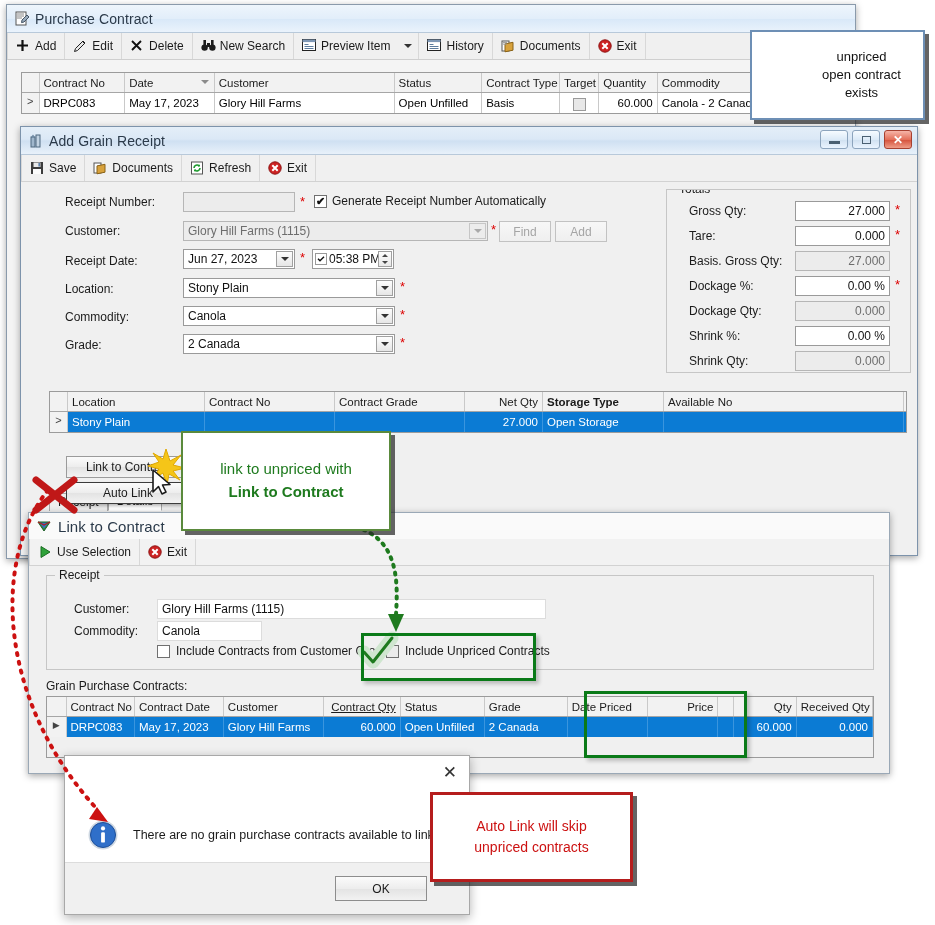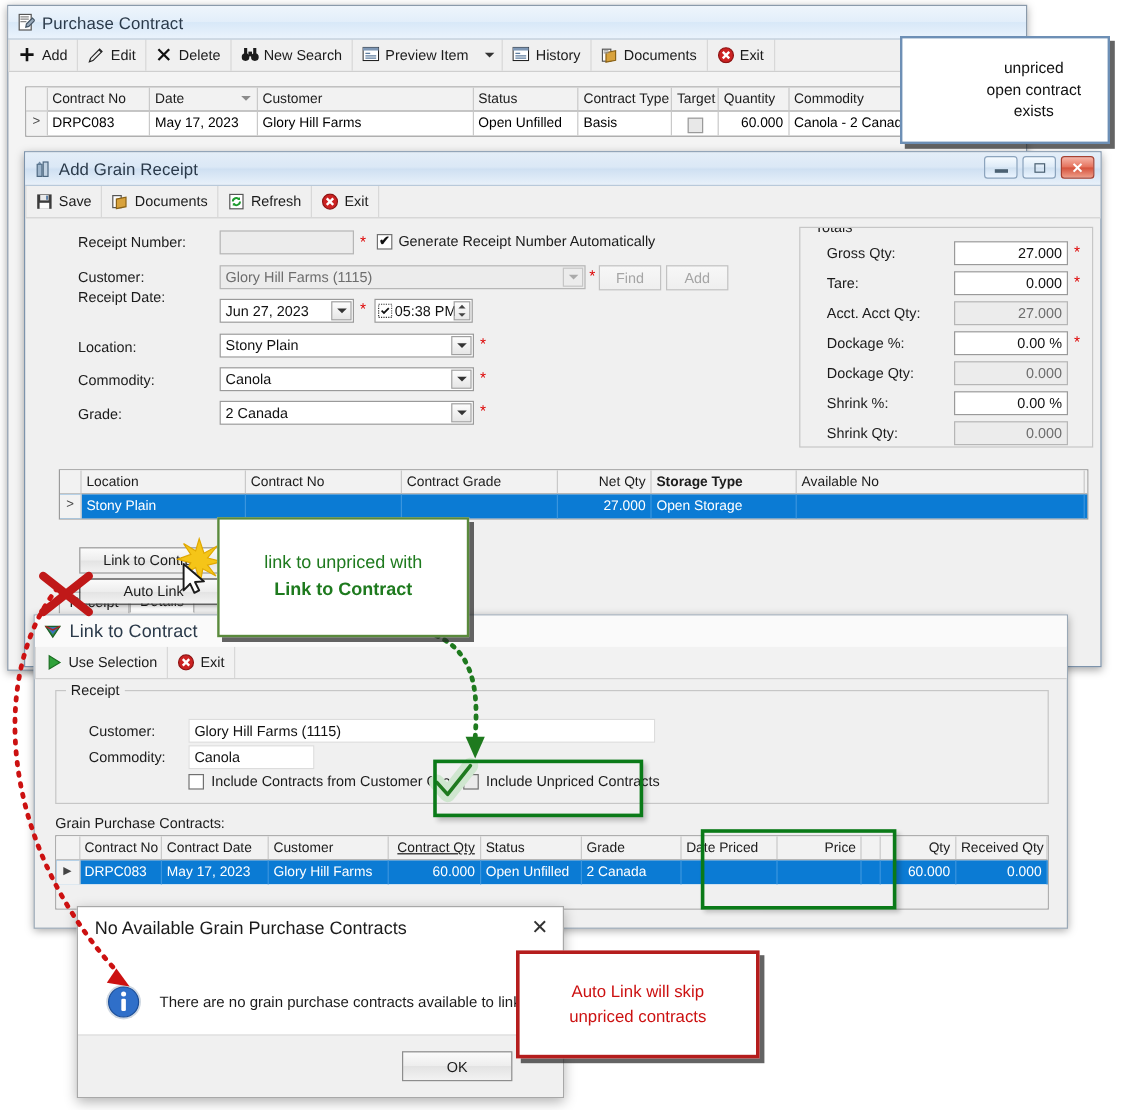--- a/index.html
+++ b/index.html
@@ -350,21 +350,21 @@
         </span>
       </div>
       <div class="req" style="position:absolute; left:470px; top:42px;">*</div>
       <div class="btn dis" style="position:absolute; left:478px; top:38px; width:52px;">
         <span>Find</span>
       </div>
       <div class="btn dis" style="position:absolute; left:534px; top:38px; width:52px;">
         <span>Add</span>
       </div>
 
-      <div style="position:absolute; left:44px; top:58px;" class="lbl">Receipt Date:</div>
+      <div style="position:absolute; left:44px; top:71px;" class="lbl">Receipt Date:</div>
       <div class="fld combo" style="position:absolute; left:162px; top:66px; width:112px;">
         <span>Jun  27, 2023</span>
         <span class="arw">
             <span class="tri-d"></span>
           </span>
       </div>
       <div class="req" style="position:absolute; left:279px; top:70px;">*</div>
       <div class="fld" style="position:absolute; left:291px; top:66px; width:82px; padding-left:2px; position:absolute;">
         <span class="ico" style="width:12px;height:12px;">
           <svg width="12" height="12" viewBox="0 0 12 12">
@@ -418,21 +418,21 @@
             <div class="req" style="position: absolute; left: 228px; top: 5px;">*</div>
           </div>
           <div style="position: relative; height: 25px;">
             <div class="lbl" style="position: absolute; left: 22px; top: 4px;">Tare:</div>
             <div class="fld num" style="position: absolute; left: 128px; top: 1px; width: 95px; justify-content: flex-end;">
               <span>0.000</span>
             </div>
             <div class="req" style="position: absolute; left: 228px; top: 5px;">*</div>
           </div>
           <div style="position: relative; height: 25px;">
-            <div class="lbl" style="position: absolute; left: 22px; top: 4px;">Acct. Acct Qty:</div>
+            <div class="lbl" style="position: absolute; left: 22px; top: 4px;">Basis. Gross Qty:</div>
             <div class="fld num ro" style="position: absolute; left: 128px; top: 1px; width: 95px; justify-content: flex-end;">
               <span>27.000</span>
             </div>
           </div>
           <div style="position: relative; height: 25px;">
             <div class="lbl" style="position: absolute; left: 22px; top: 4px;">Dockage %:</div>
             <div class="fld num" style="position: absolute; left: 128px; top: 1px; width: 95px; justify-content: flex-end;">
               <span>0.00 %</span>
             </div>
             <div class="req" style="position: absolute; left: 228px; top: 5px;">*</div>
@@ -586,21 +586,20 @@
         <div class="gcell num" style="width:64px;">60.000</div>
         <div class="gcell num" style="width:78px;">0.000</div>
       </div>
       <div class="grow" style="background:#f0f0f0;"></div>
     </div>
   </div>
 
   <div style="position:absolute; left:64px; top:755px; width:406px; height:160px; background:#fff;
               border:1px solid #a8a8a8; box-shadow:0 3px 10px rgba(0,0,0,.3);">
     <div style="position:relative; height:38px; padding:9px 10px 0 14px;">
-      <span style="font-size:15px; color:#1b1b1b;">No Available Grain Purchase Contracts</span>
       <span style="position:absolute; right:12px; top:8px; font-size:17px; color:#333; line-height:17px;">✕</span>
     </div>
     <div style="display:flex; align-items:center; gap:14px; padding:16px 14px 0 22px; height:66px;">
       <span class="ico" style="width:32px;height:32px;">
         <svg width="32" height="32" viewBox="0 0 32 32">
           <circle cx="16" cy="16" r="14.5" fill="#cfd8e2"></circle>
           <circle cx="16" cy="16" r="12.5" fill="#2f6fc9"></circle>
           <circle cx="16" cy="16" r="12.5" fill="none" stroke="#1b4e99"></circle>
           <circle cx="16" cy="9.4" r="2.1" fill="#fff"></circle>
           <rect x="14.1" y="13.2" width="3.8" height="10.4" rx="1.2" fill="#fff"></rect>

